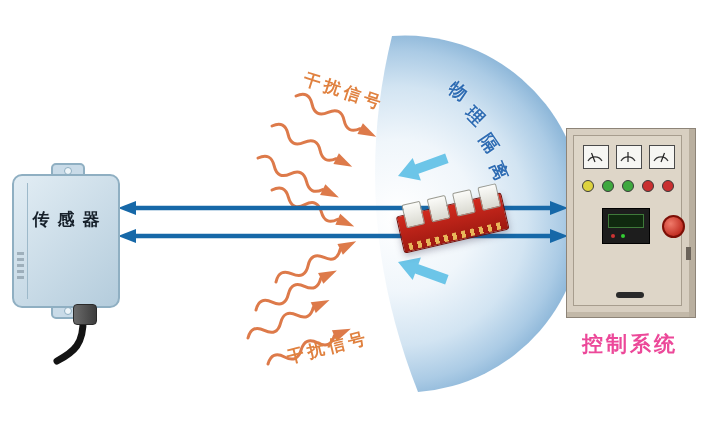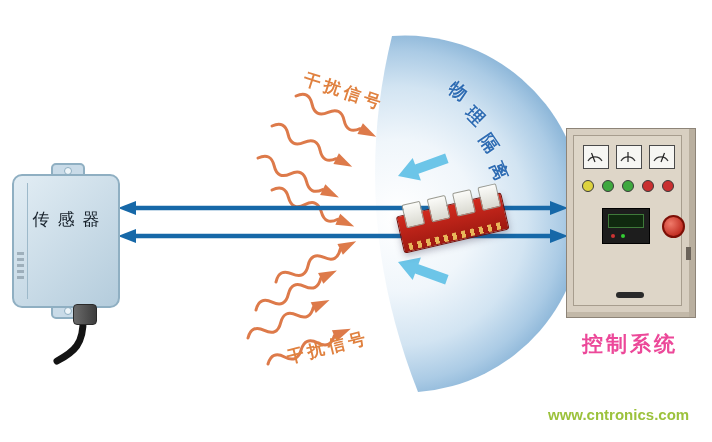--- a/index.html
+++ b/index.html
@@ -9,21 +9,21 @@
   
   .sensor{position:absolute;left:12px;top:174px;width:108px;height:134px;}
   .sensor .tab{position:absolute;left:39px;width:30px;height:16px;background:#c9dbe8;border:2px solid #8fafc2;border-radius:5px;}
   .sensor .tab.top{top:-11px}
   .sensor .tab.bot{bottom:-11px}
   .sensor .tab::after{content:"";position:absolute;left:11px;width:6px;height:6px;border-radius:50%;background:#eef5f9;border:1px solid #8fafc2;}
   .sensor .tab.top::after{top:2px}
   .sensor .tab.bot::after{bottom:2px}
   .sensor .body{position:absolute;inset:0;background:linear-gradient(135deg,#e2edf4,#b4ccdc);border:2px solid #8fafc2;border-radius:10px;}
   .sensor .seam{position:absolute;left:15px;top:9px;bottom:9px;width:1px;background:#9db9ca;}
-  .sensor .label{position:absolute;left:0;right:0;top:34px;text-align:center;font-size:17px;font-weight:normal;letter-spacing:8px;padding-left:8px;box-sizing:border-box;color:#16202a;}
+  .sensor .label{position:absolute;left:0;right:0;top:34px;text-align:center;font-size:17px;font-weight:bold;letter-spacing:8px;padding-left:8px;box-sizing:border-box;color:#16202a;}
   .sensor .marking{position:absolute;left:5px;bottom:26px;width:7px;height:30px;background:repeating-linear-gradient(#7d8f9c 0 3px,rgba(0,0,0,0) 3px 6px);opacity:.6;}
   .sensor .gland{position:absolute;left:61px;bottom:-17px;width:22px;height:19px;background:linear-gradient(90deg,#6a6a6a,#3d3d3d);border:1px solid #2a2a2a;border-radius:4px;}
 
   
   .module{position:absolute;left:396px;top:192px;width:112px;height:56px;transform:rotate(-13deg);}
   .module .board{position:absolute;left:2px;right:2px;top:12px;bottom:6px;background:linear-gradient(#d12a1e,#9e1911);border:1px solid #6f0f0a;border-radius:3px;box-shadow:0 3px 7px rgba(60,60,90,.35);}
   .module .chip{position:absolute;top:2px;width:17px;height:22px;background:linear-gradient(#fbfbf8,#d9d9d0);border:1px solid #9a9a90;border-radius:2px;}
   .module .chip.c1{left:10px}.module .chip.c2{left:36px}.module .chip.c3{left:62px}.module .chip.c4{left:88px}
   .module .pins{position:absolute;left:8px;right:8px;bottom:8px;height:7px;background:repeating-linear-gradient(90deg,#e8b75a 0 4px,rgba(0,0,0,0) 4px 9px);}
 
@@ -172,14 +172,13 @@
   <div class="intf top">干扰信号</div>
   <div class="intf bottom">干扰信号</div>
 
   <span class="iso-char c0">物</span>
   <span class="iso-char c1">理</span>
   <span class="iso-char c2">隔</span>
   <span class="iso-char c3">离</span>
 
   <div class="cab-label">控制系统</div>
 
-  <div class="watermark">www.cntronics.com</div>
 </div>
 
 </body></html>

